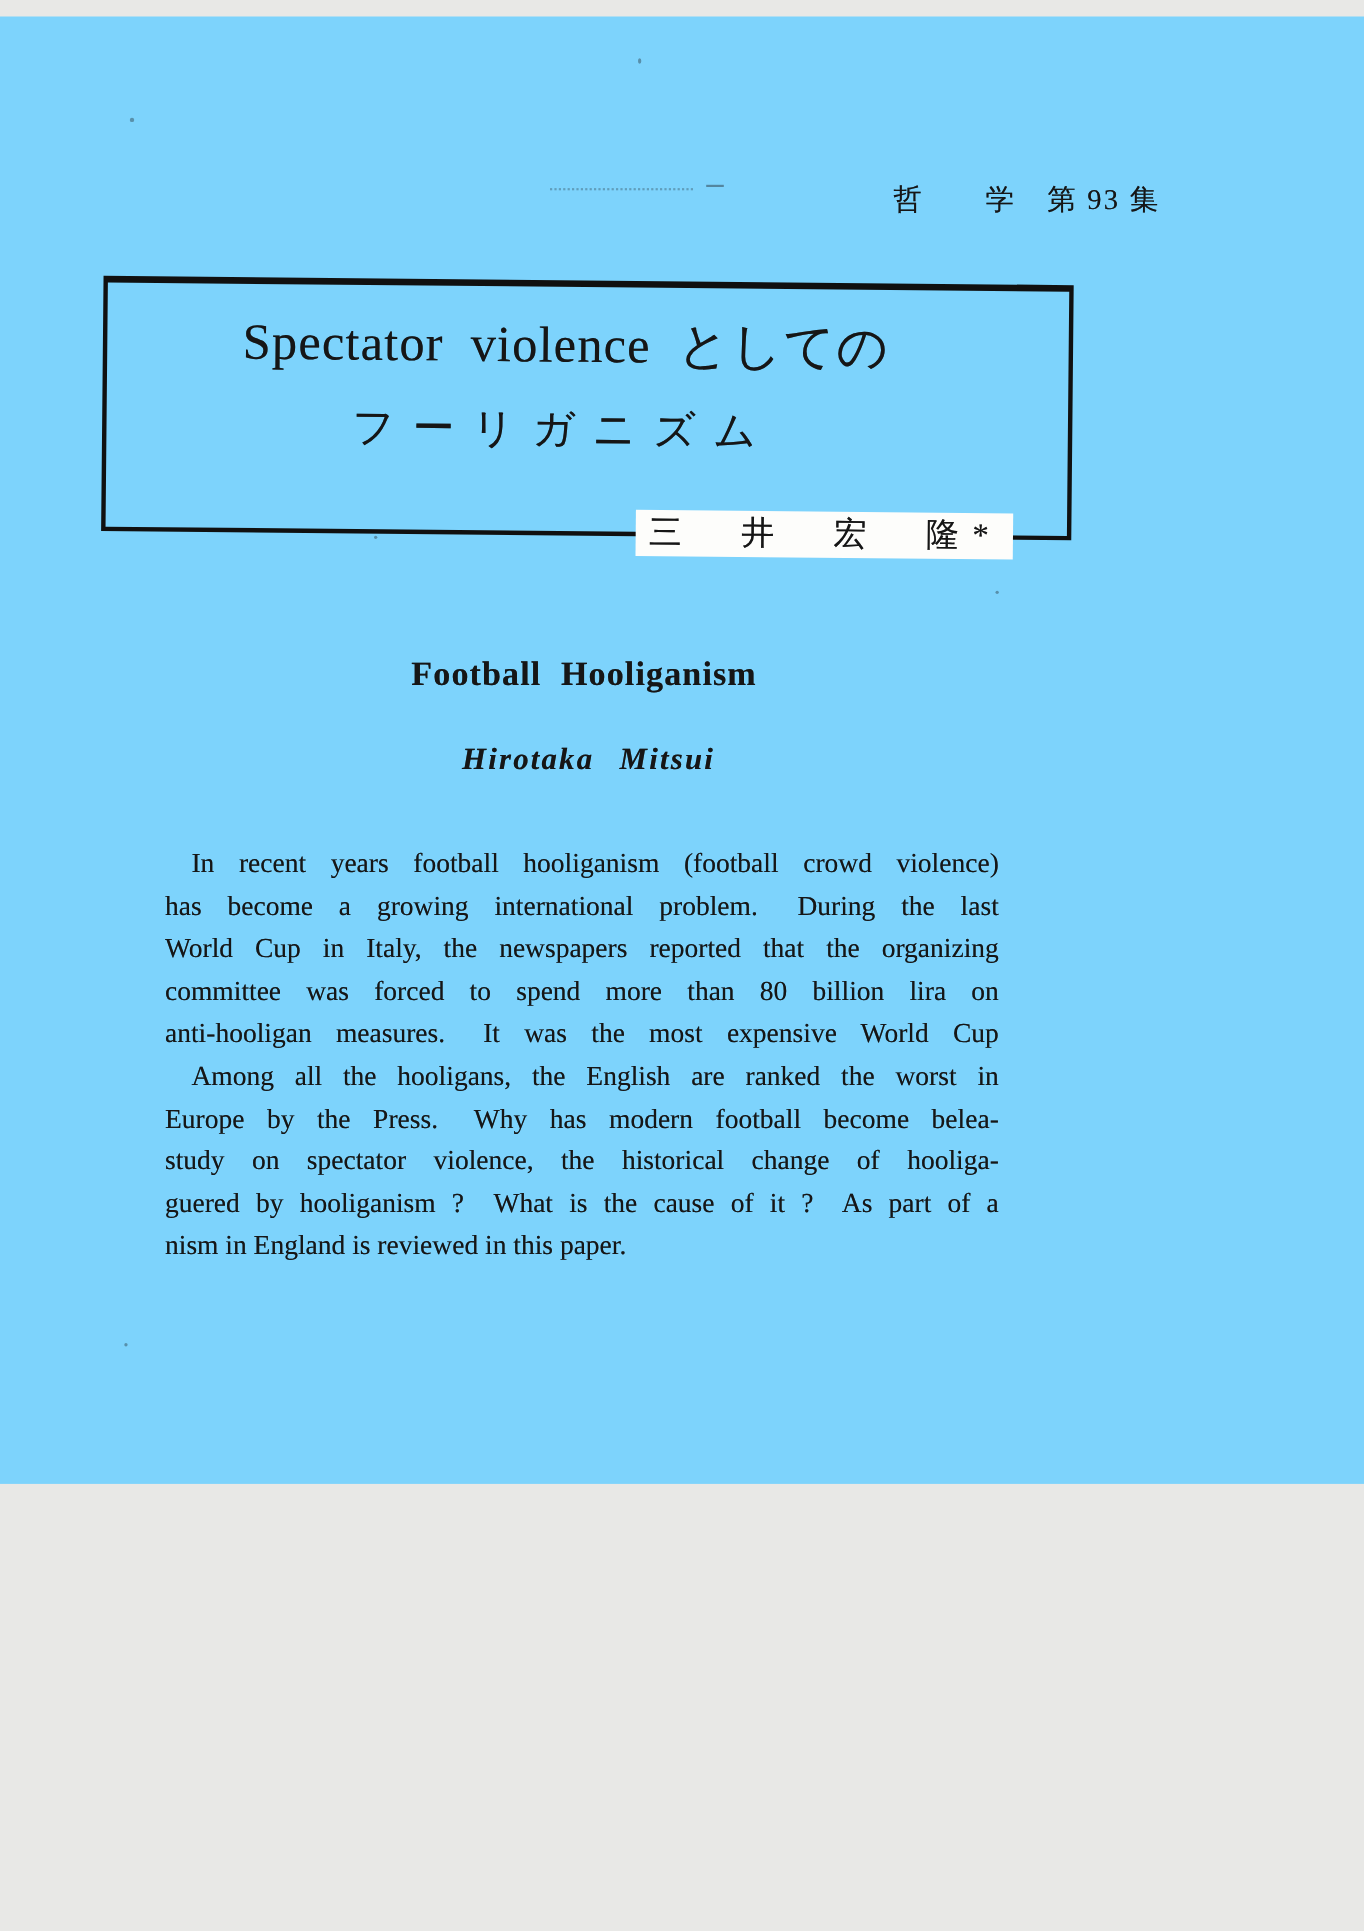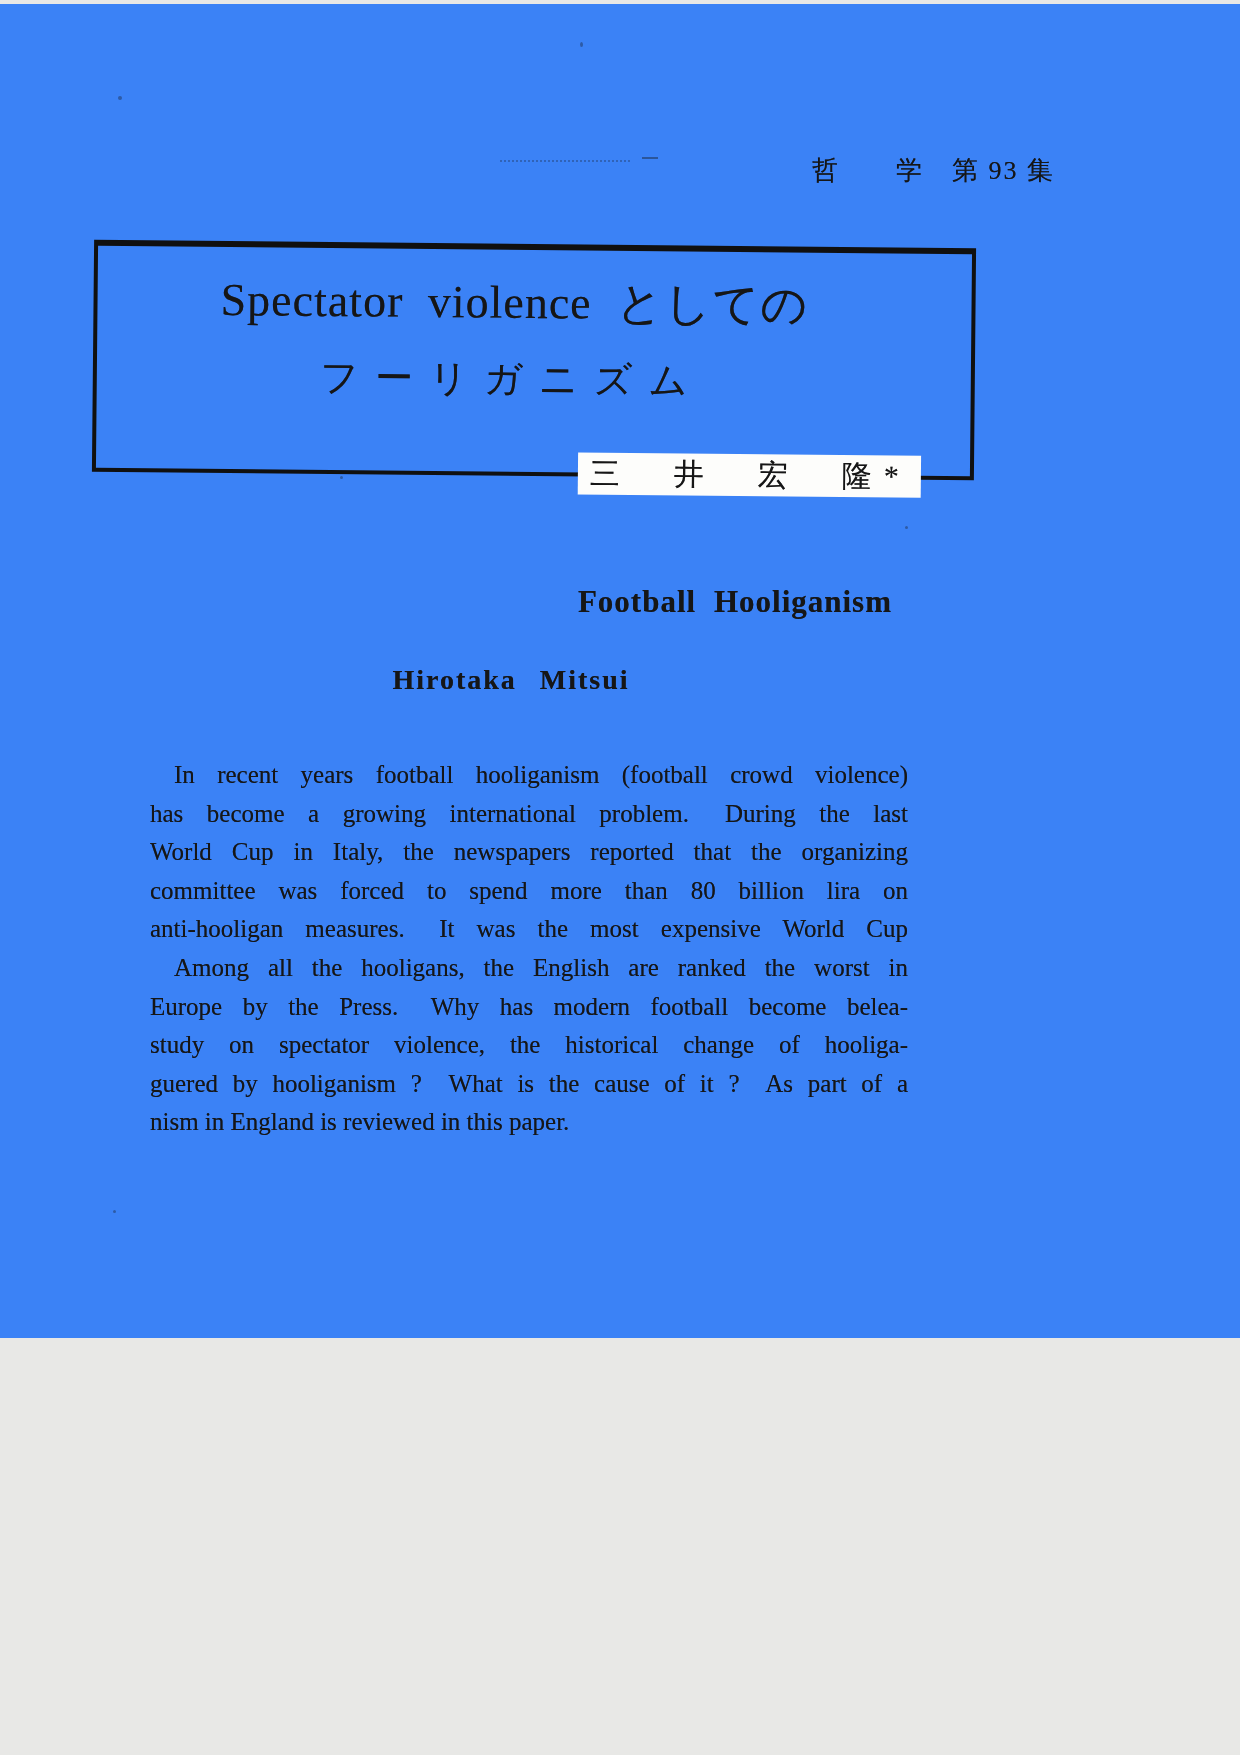--- a/index.html
+++ b/index.html
@@ -1,21 +1,21 @@
 <!DOCTYPE html>
 <html><head>
 <meta charset="utf-8">
 <style>
   html, body { margin: 0; padding: 0; background: #e8e8e6; }
   .page {
     position: relative;
     width: 1240px;
     height: 1334px;
-    margin: 4px auto;
-    background: #3b82f6;
+    margin: 15px auto;
+    background: #7dd3fc;
     color: #161616;
     font-family: "Liberation Serif", "DejaVu Serif", serif;
     overflow: hidden;
   }
   .txt { text-shadow: 0 0 0.5px rgba(10,10,10,0.55); }
 
   
   .journal-header {
     position: absolute;
     top: 149px;
@@ -62,37 +62,38 @@
     background: #fdfdfb;
     font-size: 30px;
     letter-spacing: 12px;
     line-height: 42px;
     padding: 0 10px 0 12px;
     white-space: pre;
   }
 
   .article-heading {
     position: absolute;
-    left: 134px;
+    left: 152px;
     top: 580px;
     width: 758px;
-    text-align: right;
+    text-align: center;
     font-size: 31px;
     font-weight: bold;
     word-spacing: 9px;
     letter-spacing: 1px;
   }
   .author-rom {
     position: absolute;
-    left: 132px;
+    left: 156px;
     top: 660px;
     width: 758px;
     text-align: center;
     font-size: 28px;
     font-weight: bold;
+    font-style: italic;
     word-spacing: 14px;
     letter-spacing: 2px;
   }
 
   .article-body {
     position: absolute;
     left: 150px;
     top: 752px;
     width: 758px;
     font-size: 25px;

